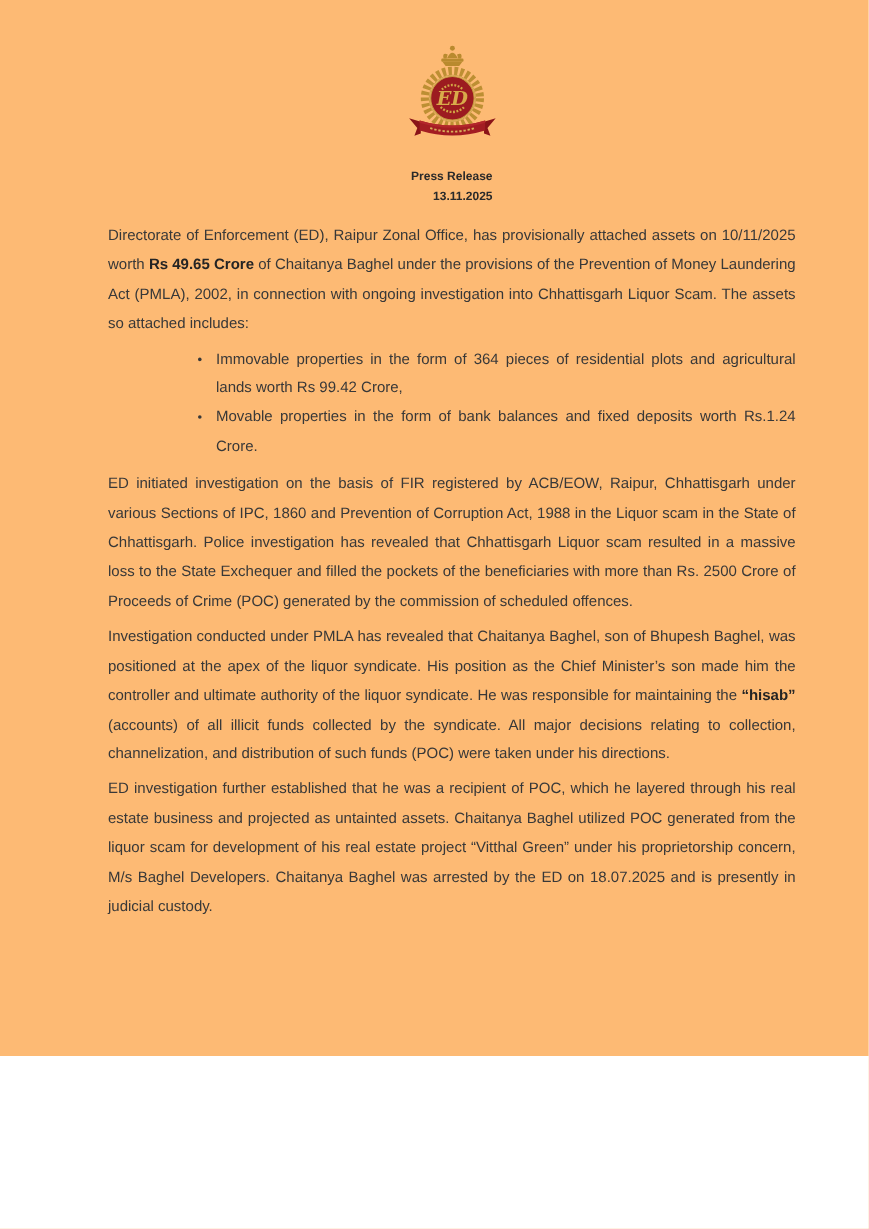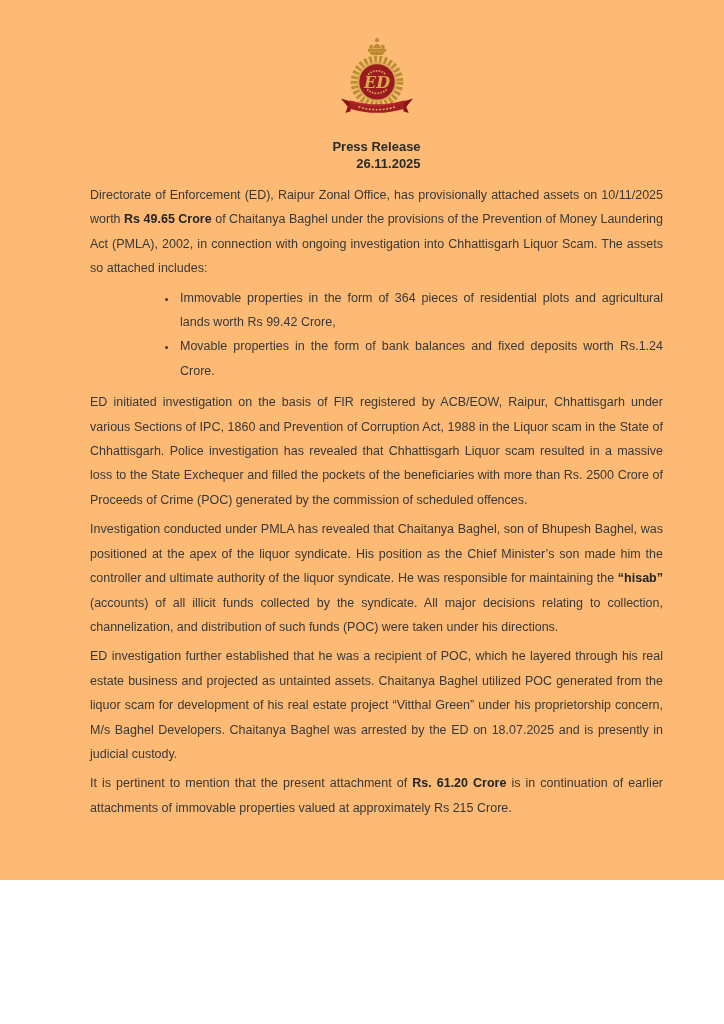--- a/index.html
+++ b/index.html
@@ -14,21 +14,21 @@
   .content {
     position:absolute;
     left:90px; top:36px;
     width:573px;
   }
   .header { text-align:center; }
   .emblem { display:inline-block; }
   .title-block {
     display:inline-block;
     margin-top:14px;
-    font-size:13px;
+    font-size:10px;
     font-weight:bold;
     line-height:17px;
     color:#2a2a2a;
     text-align:right;
   }
   .title-block .title-line { text-align:center; }
   .doc {
     margin-top:11px;
     font-size:12.5px;
     line-height:24.4px;
@@ -78,39 +78,38 @@
           <path d="M77 64 L67 67 L67 77 L72.5 79 L70 72.5 Z" fill="#8a1418"></path>
           <path d="M12 66 Q40 74.5 68 66 L68 74.5 Q40 83 12 74.5 Z" fill="#a31d22"></path>
           <path d="M12 66 Q40 74.5 68 66 L68 68 Q40 76.5 12 68 Z" fill="#b3262b"></path>
           <path d="M21 72.5 Q40 78.5 59 72.5" fill="none" stroke="#d8b05a" stroke-width="1.6" stroke-dasharray="2 1.6"></path>
         </g>
       </svg>
 
       <div>
         <div class="title-block">
           <div class="title-line">Press Release</div>
-          <div>26.11.2025</div>
+          <div>13.11.2025</div>
         </div>
       </div>
     </div>
 
     <div class="doc">
 
       <p><span>Directorate of Enforcement (ED), Raipur Zonal Office, has provisionally attached assets on 10/11/2025 worth </span><b>Rs 49.65 Crore</b><span> of Chaitanya Baghel under the provisions of the Prevention of Money Laundering Act (PMLA), 2002, in connection with ongoing investigation into Chhattisgarh Liquor Scam. The assets so attached includes:</span></p>
 
       <ul>
         <li><span>Immovable properties in the form of 364 pieces of residential plots and agricultural lands worth Rs 99.42 Crore,</span></li>
         <li><span>Movable properties in the form of bank balances and fixed deposits worth Rs.1.24 Crore.</span></li>
       </ul>
 
       <p><span>ED initiated investigation on the basis of FIR registered by ACB/EOW, Raipur, Chhattisgarh under various Sections of IPC, 1860 and Prevention of Corruption Act, 1988 in the Liquor scam in the State of Chhattisgarh. Police investigation has revealed that Chhattisgarh Liquor scam resulted in a massive loss to the State Exchequer and filled the pockets of the beneficiaries with more than Rs. 2500 Crore of Proceeds of Crime (POC) generated by the commission of scheduled offences.</span></p>
 
       <p><span>Investigation conducted under PMLA has revealed that Chaitanya Baghel, son of Bhupesh Baghel, was positioned at the apex of the liquor syndicate. His position as the Chief Minister’s son made him the controller and ultimate authority of the liquor syndicate. He was responsible for maintaining the </span><b>“hisab”</b><span> (accounts) of all illicit funds collected by the syndicate. All major decisions relating to collection, channelization, and distribution of such funds (POC) were taken under his directions.</span></p>
 
       <p><span>ED investigation further established that he was a recipient of POC, which he layered through his real estate business and projected as untainted assets. Chaitanya Baghel utilized POC generated from the liquor scam for development of his real estate project “Vitthal Green” under his proprietorship concern, M/s Baghel Developers. Chaitanya Baghel was arrested by the ED on 18.07.2025 and is presently in judicial custody.</span></p>
 
 
-      <p><span>It is pertinent to mention that the present attachment of </span><b>Rs. 61.20 Crore</b><span> is in continuation of earlier attachments of immovable properties valued at approximately Rs 215 Crore.</span></p>
 
 
     </div>
   </div>
 </div>
 
 </body></html>

